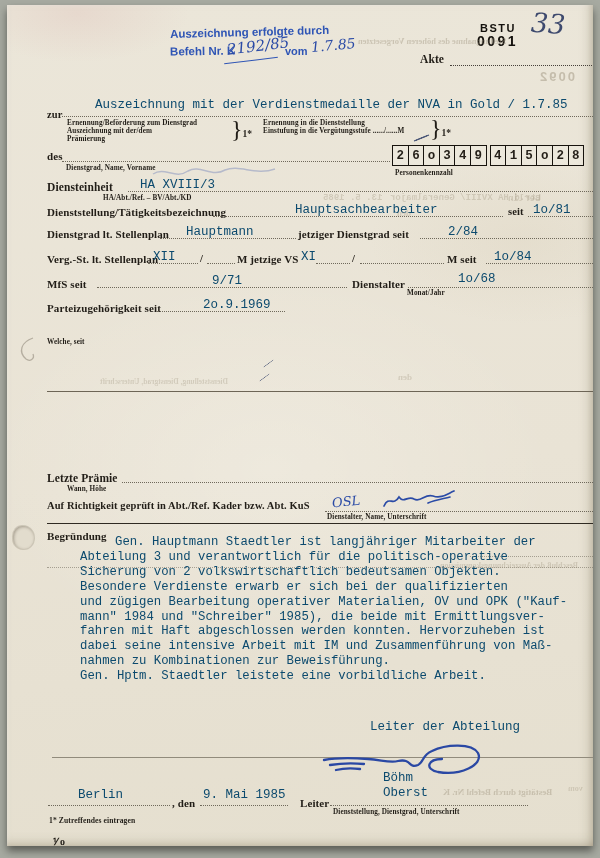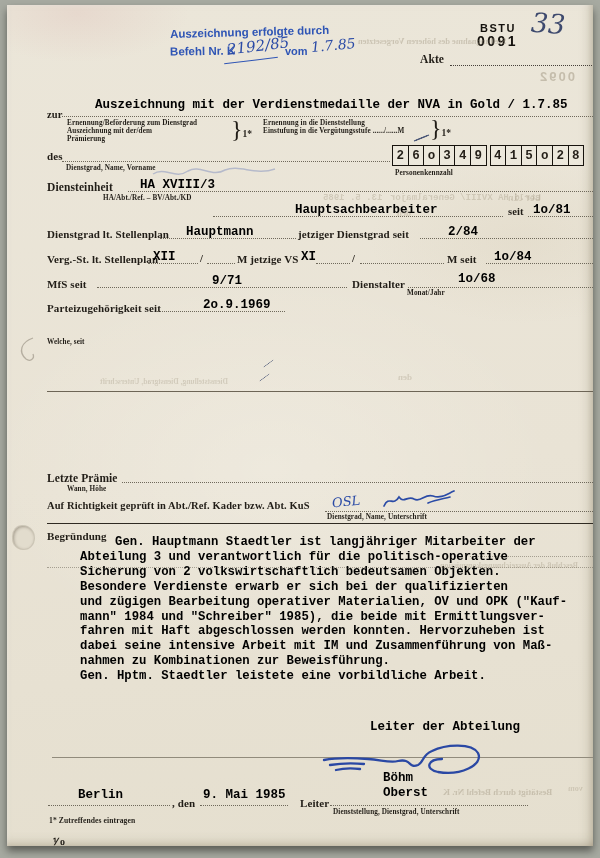--- a/index.html
+++ b/index.html
@@ -11,22 +11,22 @@
       radial-gradient(160px 70px at 12% 1%, rgba(207,147,147,.16), transparent 70%),
       radial-gradient(220px 120px at 88% 28%, rgba(182,162,122,.10), transparent 70%),
       radial-gradient(380px 260px at 45% 55%, rgba(255,255,250,.22), transparent 75%),
       linear-gradient(176deg,#ebe6d9 0%,#e9e3d5 55%,#e5dfcf 100%);
     box-shadow:0 5px 8px rgba(28,28,22,.55), inset -9px 0 14px -10px rgba(100,88,60,.55),
       inset 0 -9px 14px -10px rgba(100,88,60,.45), inset 2px 2px 6px -4px rgba(255,255,255,.8);}
   .abs{position:absolute}
   .lbl{position:absolute;font-family:"Liberation Serif",serif;font-weight:700;font-size:10.5px;
        color:#211d17;white-space:nowrap;letter-spacing:.1px}
   .lbl-xs{font-size:7.2px;letter-spacing:.1px}
-  .typed{position:absolute;font-family:"Liberation Mono",monospace;font-weight:700;
-         font-size:12.5px;color:#000000;white-space:pre}
+  .typed{position:absolute;font-family:"Liberation Mono",monospace;font-weight:400;
+         font-size:12.5px;color:#0c4a6e;white-space:pre}
   .dot{position:absolute;height:0;border-bottom:1.4px dotted #6f695b}
   .solid{position:absolute;height:0;border-bottom:1px solid #57503f}
   .hw{position:absolute;font-family:"DejaVu Serif",serif;font-style:italic;
       color:#2b4ba6;white-space:nowrap}
   .stampb{position:absolute;font-family:"Liberation Sans",sans-serif;font-weight:700;
           color:#2f55b5;white-space:nowrap}
   .bstu{position:absolute;font-family:"Liberation Sans",sans-serif;font-weight:700;
         color:#14110d;white-space:nowrap}
   .mir{position:absolute;transform:scaleX(-1);opacity:.38;color:#988d77;white-space:pre;
        font-family:"Liberation Serif",serif;font-weight:700}
@@ -107,20 +107,21 @@
     <path d="M3,12 C15,4 25,18 38,9 C50,2 62,16 75,8 C90,2 105,14 125,7" fill="none" stroke="#4a63b0" stroke-width="1.5"></path>
   </svg>
   <div class="lbl" style="left:47px;top:181px;font-size:11.5px">Diensteinheit</div>
   <div class="typed" style="left:140px;top:178px">HA XVIII/3</div>
   <div class="dot" style="left:128px;top:191px;width:465px"></div>
   <div class="lbl lbl-xs" style="left:103px;top:194px">HA/Abt./Ref. – BV/Abt./KD</div>
   <div class="mir mono" style="left:323px;top:193px;font-size:9px">13. 5. 1985</div>
   <div class="mir mono" style="left:390px;top:193px;font-size:9px">Ltr.d.HA XVIII/ Generalmajor</div>
   <div class="mir mono" style="left:508px;top:194px;font-size:9px">Berlin</div>
 
+  <div class="lbl" style="left:47px;top:206px;font-size:11px">Dienststellung/Tätigkeitsbezeichnung</div>
   <div class="typed" style="left:295px;top:203px">Hauptsachbearbeiter</div>
   <div class="lbl" style="left:508px;top:206px">seit</div>
   <div class="typed" style="left:533px;top:203px">1o/81</div>
   <div class="dot" style="left:213px;top:216px;width:290px"></div>
   <div class="dot" style="left:528px;top:216px;width:65px"></div>
   <div class="mir" style="left:397px;top:208px;font-size:9px;opacity:.3">den</div>
 
   <div class="lbl" style="left:47px;top:228px;font-size:11px">Dienstgrad lt. Stellenplan</div>
   <div class="typed" style="left:186px;top:225px">Hauptmann</div>
   <div class="lbl" style="left:298px;top:228px;font-size:11px">jetziger Dienstgrad seit</div>
@@ -167,21 +168,21 @@
   <div class="lbl" style="left:47px;top:472px;font-size:11.5px">Letzte Prämie</div>
   <div class="dot" style="left:122px;top:482px;width:471px"></div>
   <div class="lbl lbl-xs" style="left:67px;top:485px">Wann, Höhe</div>
 
   <div class="lbl" style="left:47px;top:500px">Auf Richtigkeit geprüft in Abt./Ref. Kader bzw. Abt. KuS</div>
   <div class="hw" style="left:332px;top:494px;font-size:13px;transform:rotate(-6deg)">OSL</div>
   <svg class="abs" style="left:380px;top:486px" width="78" height="28" viewBox="0 0 78 28">
     <path d="M4,20 C9,9 13,21 19,11 C24,18 28,9 34,13 C41,17 45,7 53,10 C61,13 67,8 74,5 M48,17 C55,14 62,13 70,11" fill="none" stroke="#2b4ba6" stroke-width="1.7" stroke-linecap="round"></path>
   </svg>
   <div class="dot" style="left:325px;top:511px;width:268px"></div>
-  <div class="lbl lbl-xs" style="left:327px;top:513px">Dienstgrad, Name, Unterschrift</div>
+  <div class="lbl lbl-xs" style="left:327px;top:513px">Dienstalter, Name, Unterschrift</div>
   <div class="solid" style="left:47px;top:523px;width:546px;border-bottom:1.6px solid #2f2a22"></div>
 
   <div class="lbl" style="left:47px;top:530px;font-size:11px">Begründung</div>
   <div class="dot" style="left:470px;top:556px;width:123px;opacity:.55"></div>
   <div class="dot" style="left:47px;top:567px;width:546px;opacity:.55"></div>
   <div class="typed" style="left:80px;top:535px;font-size:12.3px;line-height:14.9px;text-indent:35px">Gen. Hauptmann Staedtler ist langjähriger Mitarbeiter der
 Abteilung 3 und verantwortlich für die politisch-operative
 Sicherung von 2 volkswirtschaftlich bedeutsamen Objekten.
 Besondere Verdienste erwarb er sich bei der qualifizierten
 und zügigen Bearbeitung operativer Materialien, OV und OPK ("Kauf-

